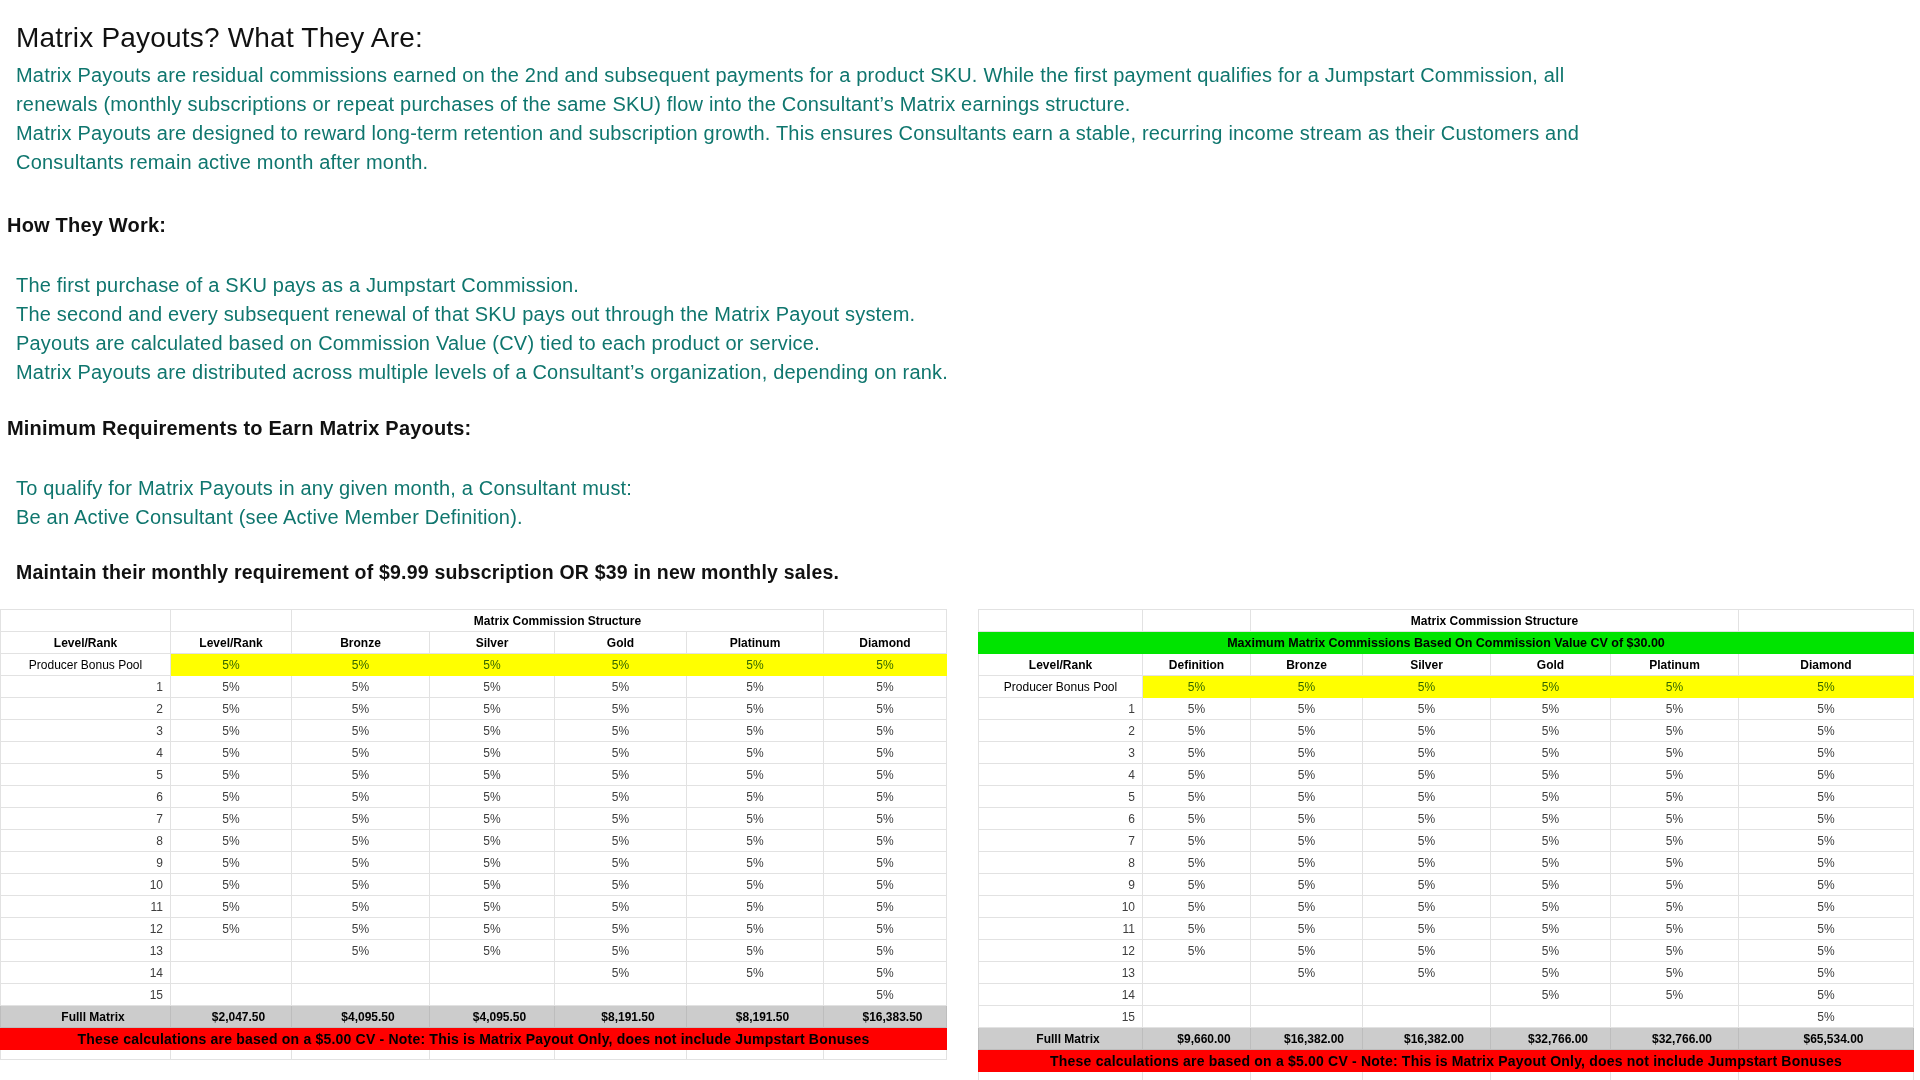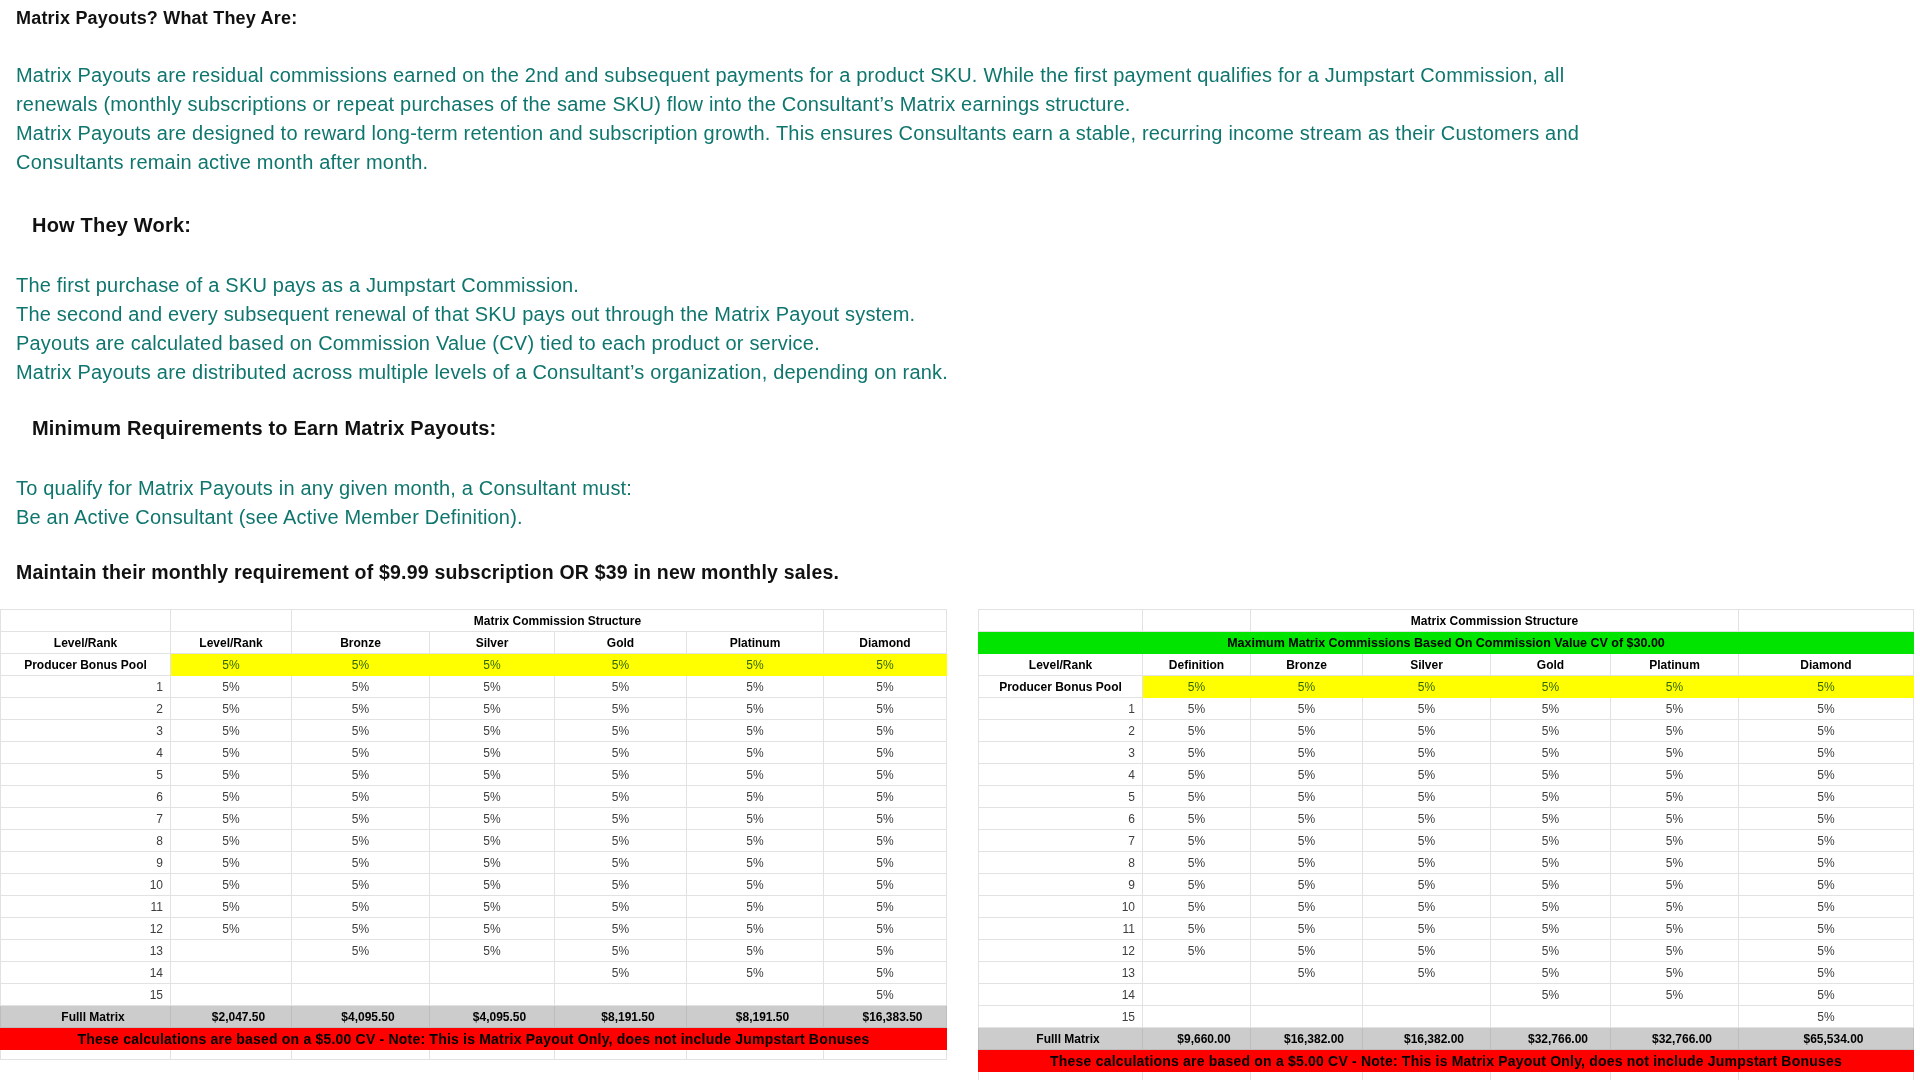--- a/index.html
+++ b/index.html
@@ -3,32 +3,32 @@
 <meta charset="utf-8">
 <style>
   :root{
     --green:#00e400; --yellow:#ffff00; --red:#ff0000; --gray:#cccccc;
     --grid:#e2e2e2; --yellowtext:#336600; --ink:#111111; --cellink:#3d3d3d;
   }
   *{box-sizing:border-box;margin:0;padding:0;}
   html,body{width:1920px;height:1080px;background:#ffffff;overflow:hidden;
     font-family:"Liberation Sans",sans-serif;color:var(--ink);}
   .abs{position:absolute;}
-  .doc-title{left:16px;top:8px;font-size:18px;font-weight:bold;letter-spacing:.2px;}
+  .doc-title{left:16px;top:22px;font-size:28px;font-weight:normal;letter-spacing:.2px;}
   .doc-par{left:16px;font-size:20px;line-height:29px;white-space:pre-line;letter-spacing:.2px;color:#0f766e;}
-  .doc-head{left:32px;font-size:20px;font-weight:bold;letter-spacing:.2px;}
+  .doc-head{left:7px;font-size:20px;font-weight:bold;letter-spacing:.2px;}
   .doc-bold{left:16px;font-size:19.5px;font-weight:bold;letter-spacing:.2px;}
   .sheet{border-collapse:collapse;table-layout:fixed;font-family:"Liberation Sans",sans-serif;}
   .sheet td{border:1px solid var(--grid);height:22px;padding:0 2px;text-align:center;
     vertical-align:middle;overflow:hidden;white-space:nowrap;font-size:12px;color:#000;}
   .r-title td{font-weight:bold;}
   .r-banner td{background:var(--green);border-color:var(--green);font-weight:bold;font-size:12.5px;}
   .r-head td{font-weight:bold;}
   .c-yellow{background:var(--yellow) !important;border-color:var(--yellow) !important;color:var(--yellowtext) !important;}
-  .t-bonus-label{font-weight:bold;margin-left:26px;}
+  .t-bonus-label{font-weight:normal;margin-left:26px;}
   .c-num{text-align:right !important;padding-right:7px !important;color:var(--cellink) !important;}
   .c-val{color:var(--cellink) !important;}
   .r-total td{background:var(--gray);border-color:#bdbdbd;font-weight:bold;padding-left:17px;}
   .r-foot td{background:var(--red);border-color:var(--red);font-weight:bold;font-size:14px;letter-spacing:.2px;text-align:center;}
   .r-stub td{height:10px;}
 </style>
 </head>
 <body>
 
 <div class="abs doc-title">Matrix Payouts? What They Are:</div>

